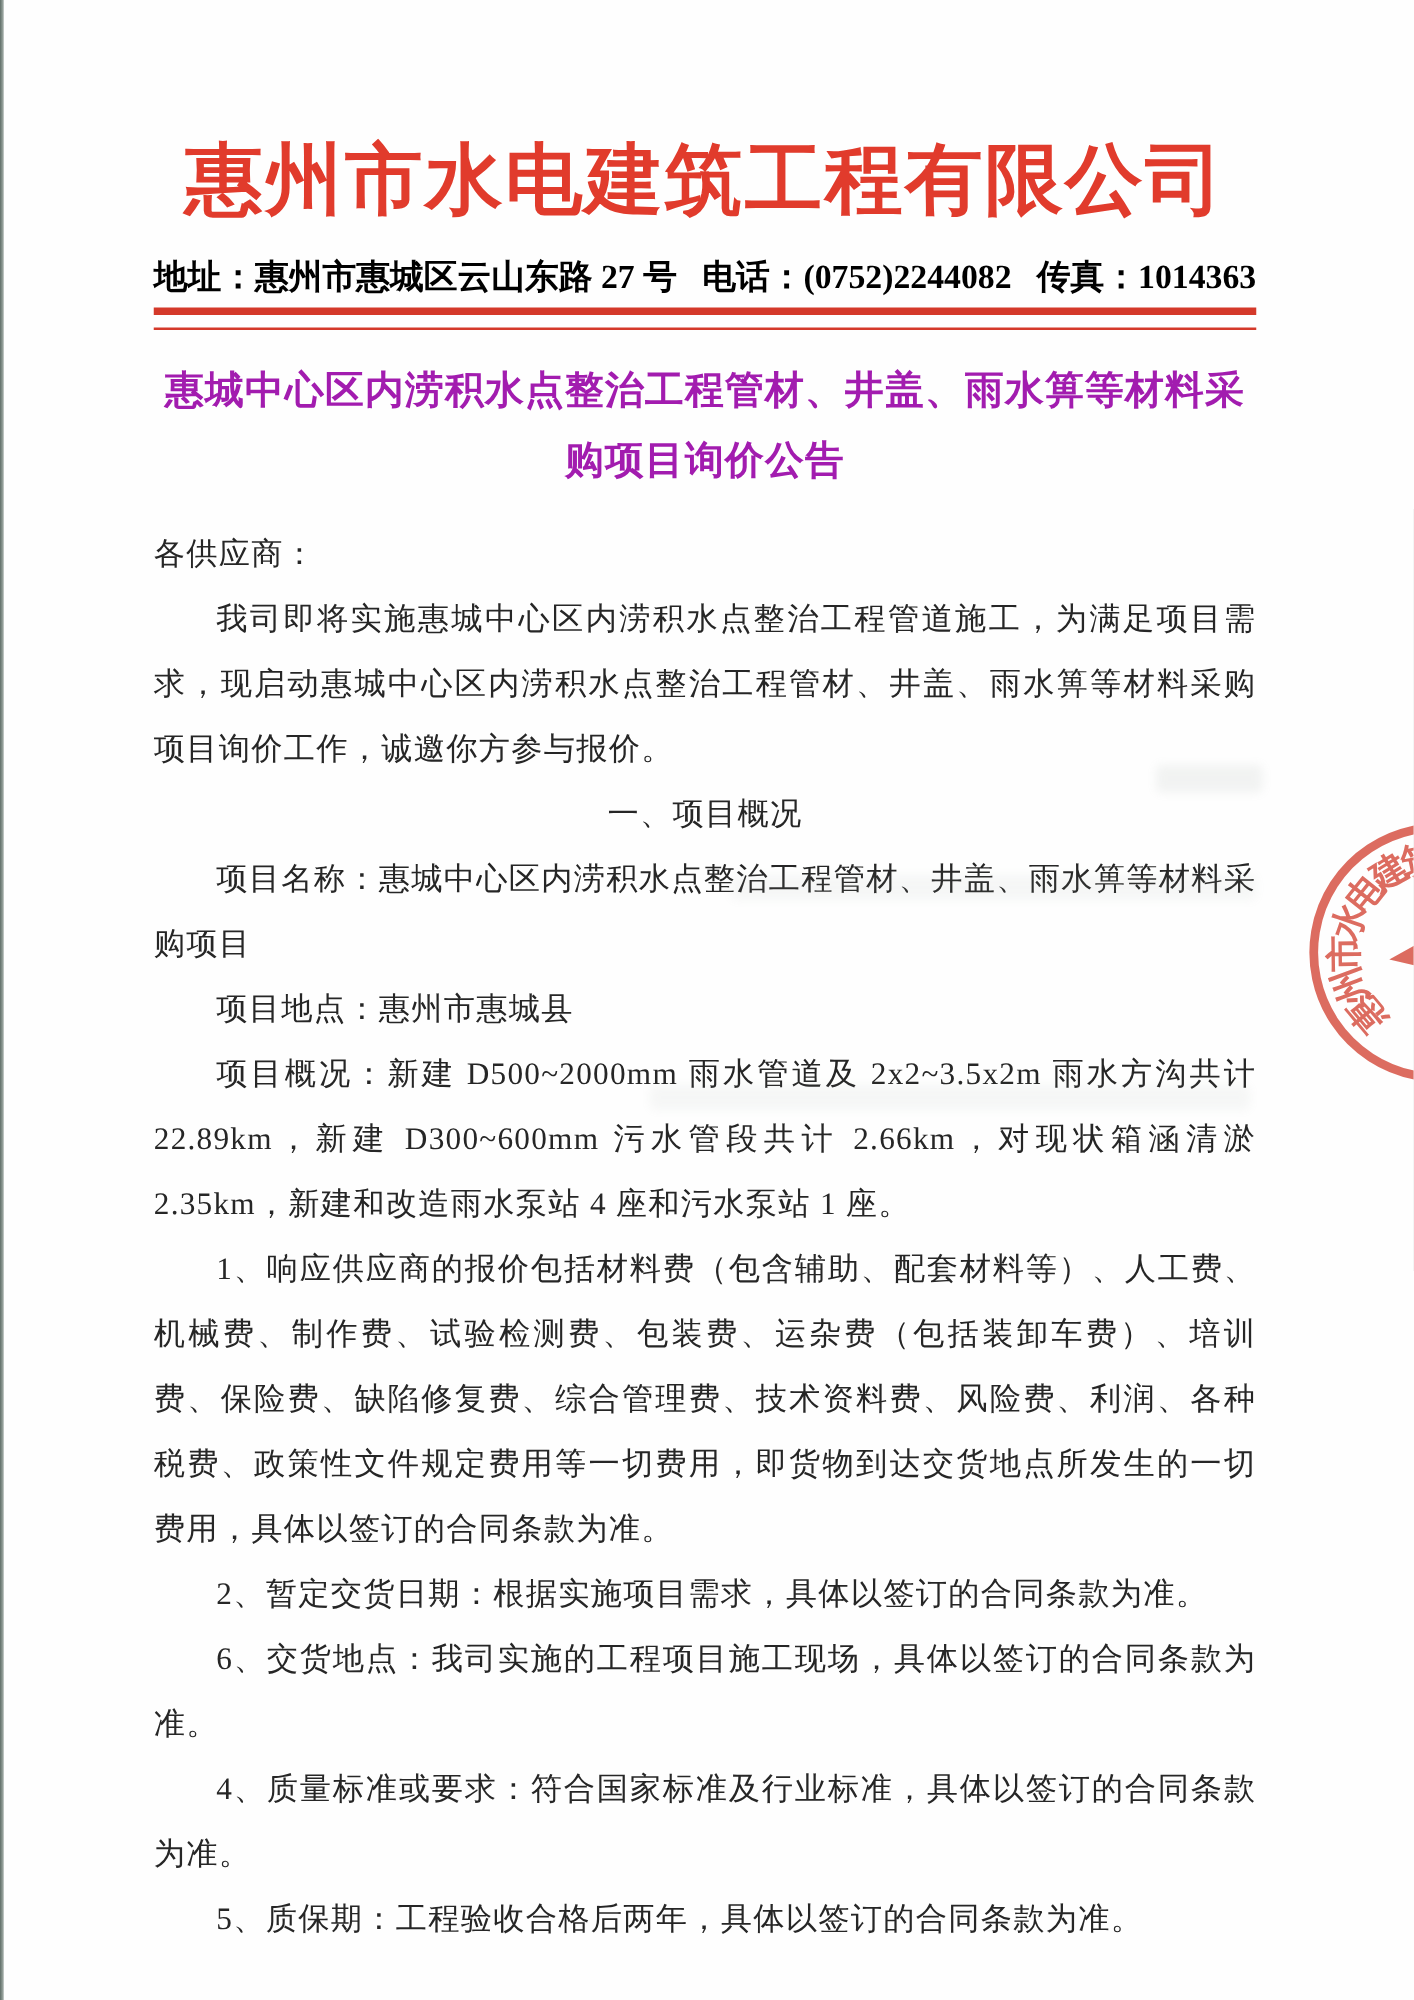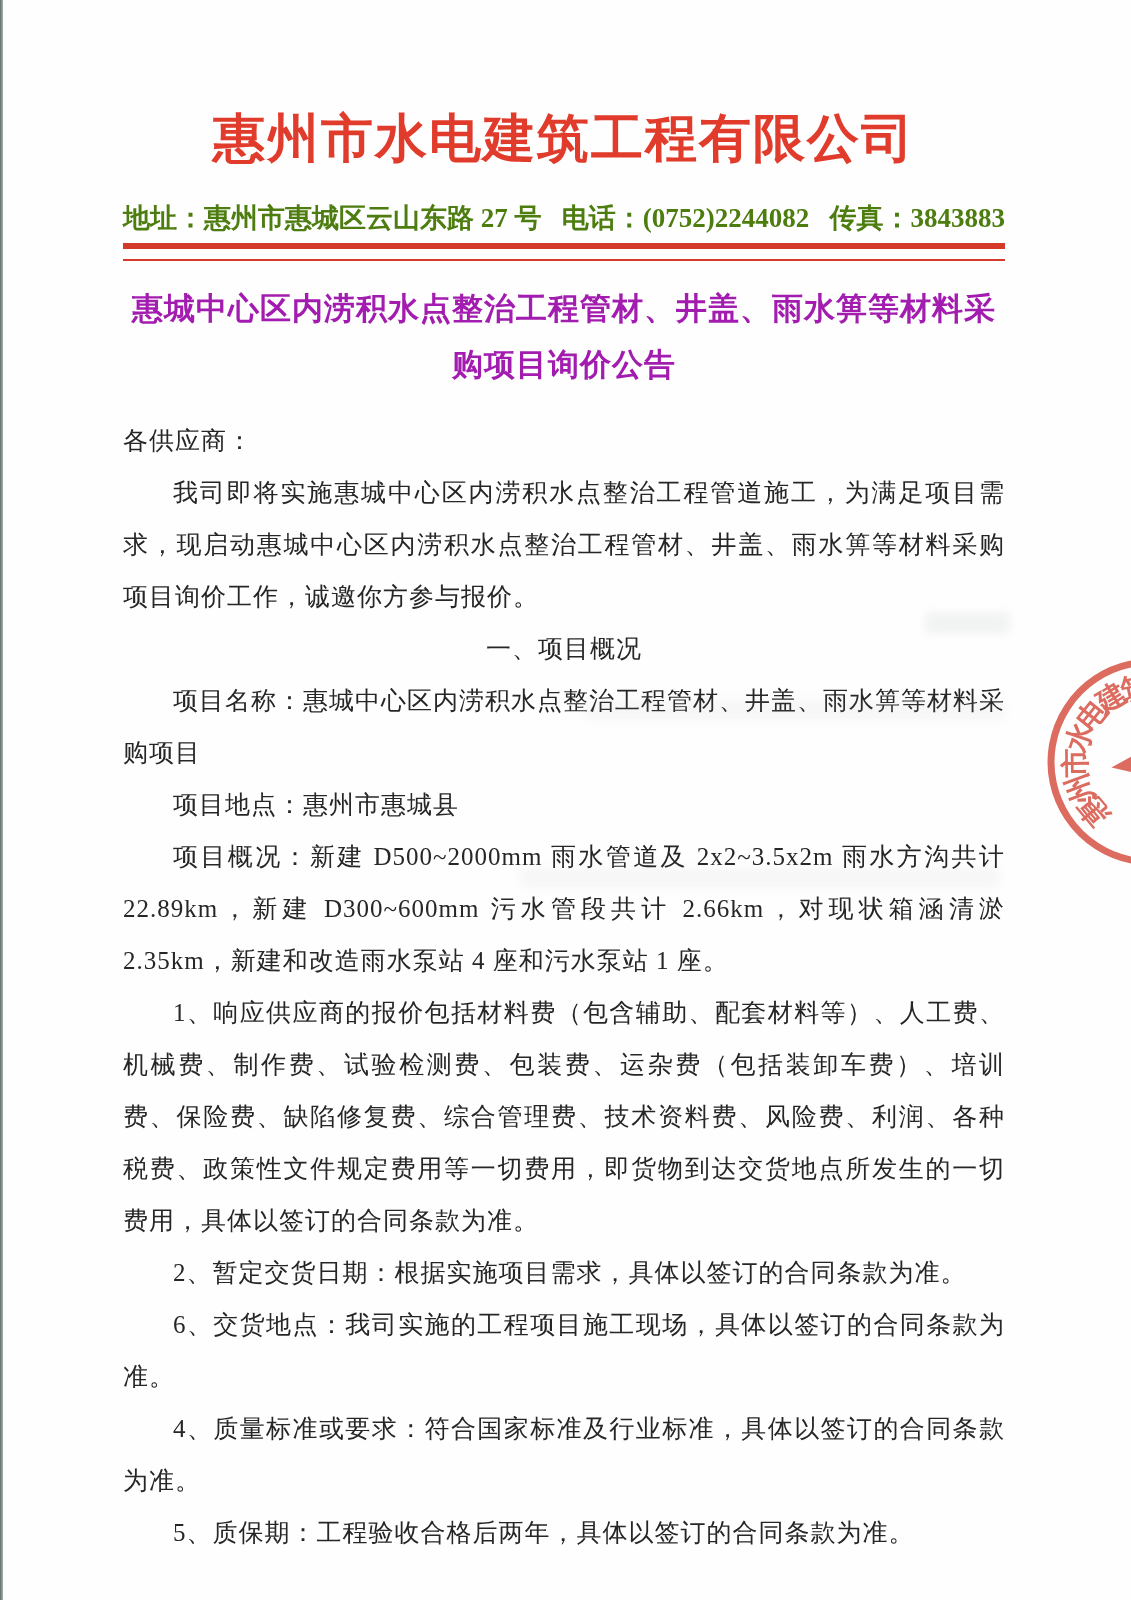--- a/index.html
+++ b/index.html
@@ -11,33 +11,33 @@
     overflow:hidden;
     font-family:"Liberation Serif","DejaVu Serif",serif;
   }
   .scan-edge{
     position:absolute;left:0;top:0;width:3px;height:100%;
     background:linear-gradient(to right,#5f6e68,#a9b3ae);
   }
   .letterhead{padding:104px 126px 0 123px;}
   .company-name{
     text-align:center;
-    font-size:52px;
+    font-size:62px;
     font-weight:bold;
     color:#e13b2c;
     letter-spacing:2px;
     line-height:1.35;
     white-space:nowrap;
   }
   .info-row{
     display:flex;
     justify-content:space-between;
     align-items:center;
-    margin-top:26px;
-    color:#4d7c0f;
+    margin-top:15px;
+    color:#000000;
     font-weight:bold;
     font-size:27px;
     white-space:nowrap;
   }
   .rule{margin:0 126px 0 123px;}
   .rule-thick{height:6px;background:#d4392a;margin-top:7px;}
   .rule-thin{height:2px;background:#d4392a;margin-top:10px;}
   .doc-title{
     margin:20px 126px 0 123px;
     text-align:center;
@@ -86,21 +86,21 @@
 <body>
 
 <div class="page">
   <div class="scan-edge"></div>
 
   <div class="letterhead">
     <div class="company-name">惠州市水电建筑工程有限公司</div>
     <div class="info-row">
       <span>地址：惠州市惠城区云山东路 27 号</span>
       <span>电话：(0752)2244082</span>
-      <span>传真：3843883</span>
+      <span>传真：1014363</span>
     </div>
   </div>
 
   <div class="rule">
     <div class="rule-thick"></div>
     <div class="rule-thin"></div>
   </div>
 
   <div class="doc-title">惠城中心区内涝积水点整治工程管材、井盖、雨水箅等材料采购项目询价公告</div>
 

